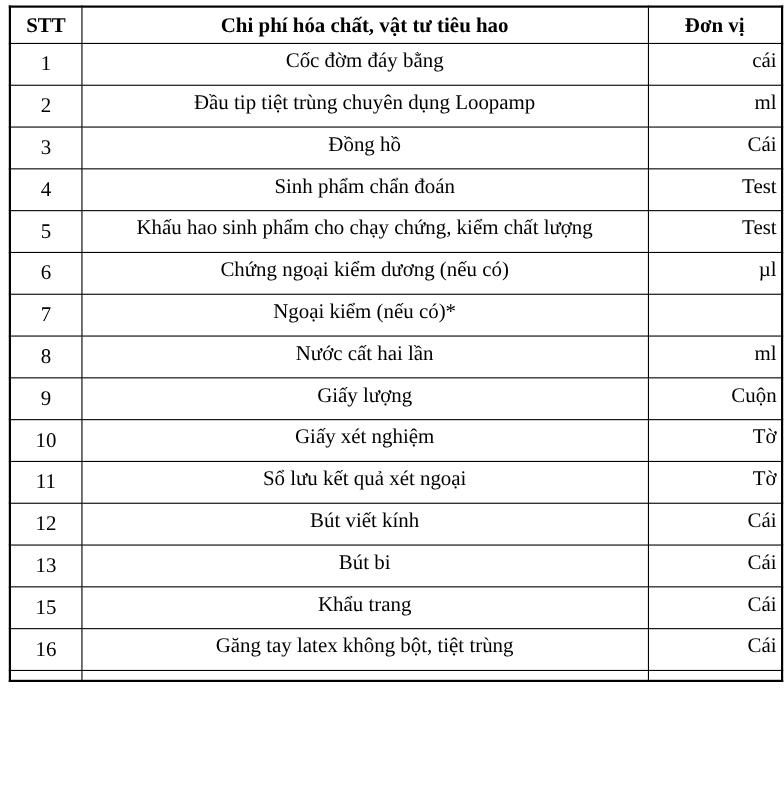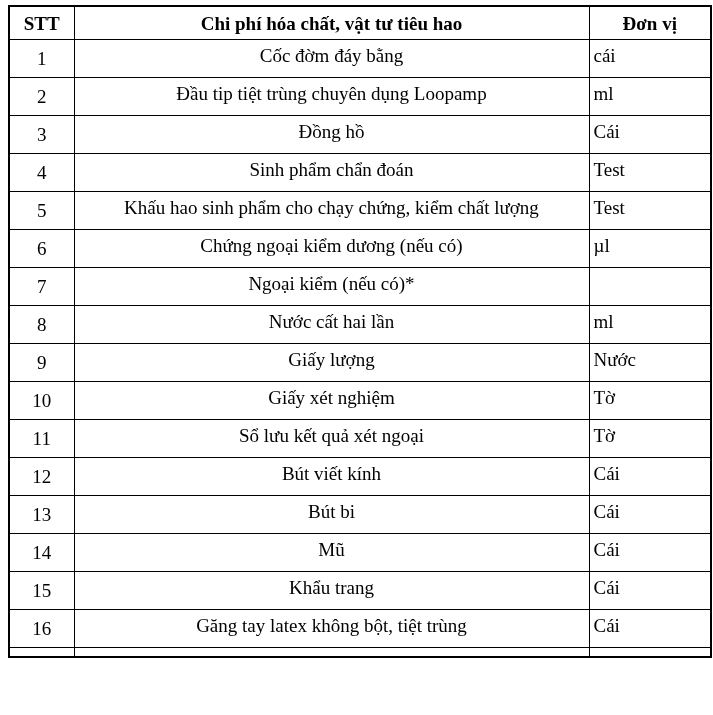--- a/index.html
+++ b/index.html
@@ -47,21 +47,21 @@
     text-align: center;
     vertical-align: middle;
   }
   td.item-cell {
     text-align: center;
     vertical-align: top;
     padding-left: 7px;
     padding-right: 6px;
   }
   td.unit-cell {
-    text-align: left;
+    text-align: right;
     vertical-align: top;
   }
   tr.data-row td {
     height: 31px;
   }
   tr.partial-row td {
     height: 8px;
     padding: 0;
   }
 </style>
@@ -118,21 +118,21 @@
         <td class="unit-cell"></td>
       </tr>
       <tr class="data-row">
         <td class="stt-cell">8</td>
         <td class="item-cell">Nước cất hai lần</td>
         <td class="unit-cell">ml</td>
       </tr>
       <tr class="data-row">
         <td class="stt-cell">9</td>
         <td class="item-cell">Giấy lượng</td>
-        <td class="unit-cell">Nước</td>
+        <td class="unit-cell">Cuộn</td>
       </tr>
       <tr class="data-row">
         <td class="stt-cell">10</td>
         <td class="item-cell">Giấy xét nghiệm</td>
         <td class="unit-cell">Tờ</td>
       </tr>
       <tr class="data-row">
         <td class="stt-cell">11</td>
         <td class="item-cell">Sổ lưu kết quả xét ngoại</td>
         <td class="unit-cell">Tờ</td>
@@ -141,25 +141,20 @@
         <td class="stt-cell">12</td>
         <td class="item-cell">Bút viết kính</td>
         <td class="unit-cell">Cái</td>
       </tr>
       <tr class="data-row">
         <td class="stt-cell">13</td>
         <td class="item-cell">Bút bi</td>
         <td class="unit-cell">Cái</td>
       </tr>
       <tr class="data-row">
-        <td class="stt-cell">14</td>
-        <td class="item-cell">Mũ</td>
-        <td class="unit-cell">Cái</td>
-      </tr>
-      <tr class="data-row">
         <td class="stt-cell">15</td>
         <td class="item-cell">Khẩu trang</td>
         <td class="unit-cell">Cái</td>
       </tr>
       <tr class="data-row">
         <td class="stt-cell">16</td>
         <td class="item-cell">Găng tay latex không bột, tiệt trùng</td>
         <td class="unit-cell">Cái</td>
       </tr>
       <tr class="partial-row">

